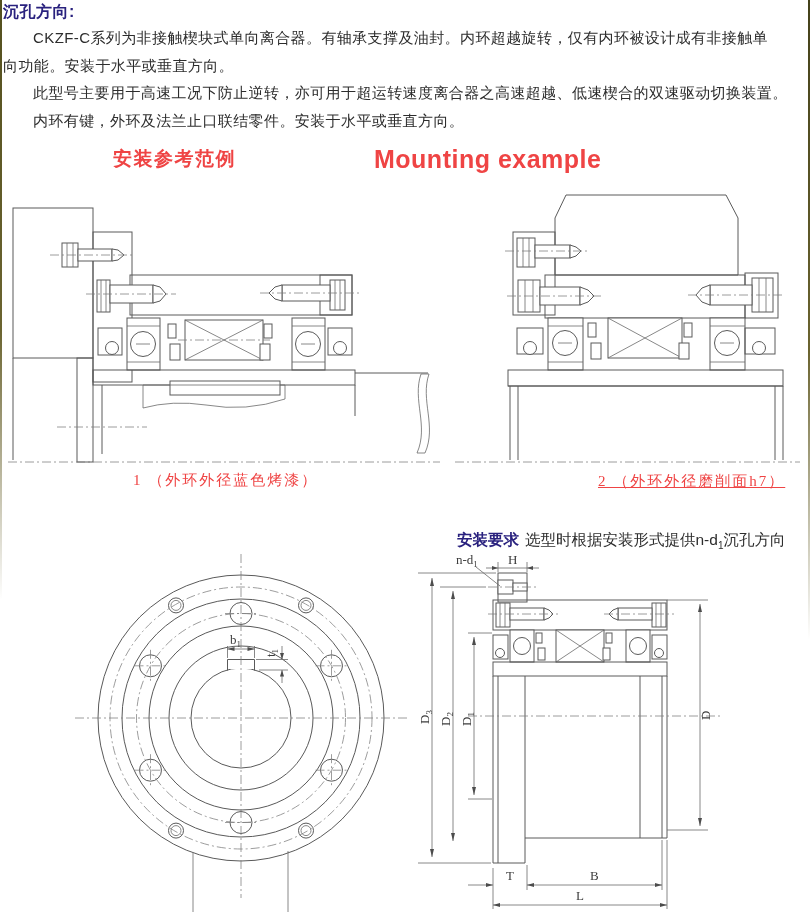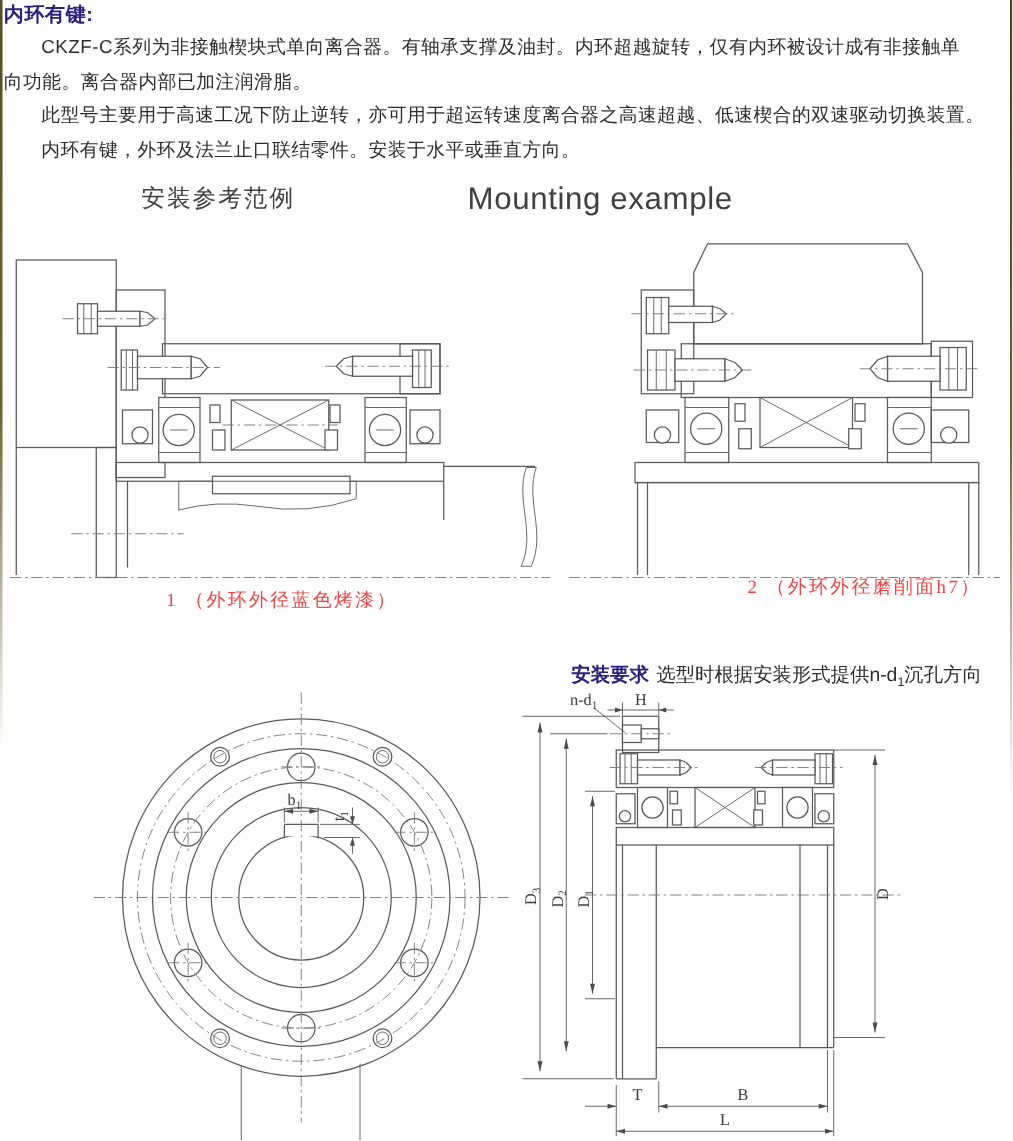--- a/index.html
+++ b/index.html
@@ -5,50 +5,50 @@
   html,body{margin:0;padding:0;background:#fff;}
   #page{position:relative;width:810px;height:913px;background:#ffffff;overflow:hidden;
         font-family:"Liberation Sans","DejaVu Sans",sans-serif;color:#2d2d2d;}
   .edge{position:absolute;top:0;width:2px;pointer-events:none;}
   #edgeL{left:0;height:600px;background:linear-gradient(#54501f 0%,#6b6430 55%,rgba(120,110,60,0) 100%);}
   #edgeR{right:0;height:640px;background:linear-gradient(#44411a 0%,#6b6430 55%,rgba(120,110,60,0) 100%);}
   #title{position:absolute;left:3px;top:2px;font-size:16px;font-weight:bold;color:#29217e;letter-spacing:.5px;}
   #para{position:absolute;left:3px;top:24px;width:675px;}
   .pline{height:27.5px;line-height:27.5px;font-size:15px;letter-spacing:.4px;white-space:nowrap;color:#2d2d2d;}
   .pline.ind{padding-left:30px;}
-  .secHead{position:absolute;font-weight:normal;color:#404040;}
+  .secHead{position:absolute;font-weight:bold;color:#ef4444;}
   #zhHead{left:113px;top:146px;font-size:19px;letter-spacing:1.5px;}
   #enHead{left:374px;top:145px;font-size:25px;letter-spacing:.5px;}
   .caption{position:absolute;font-family:"Liberation Serif","DejaVu Serif",serif;font-size:15px;color:#ef4444;letter-spacing:2px;white-space:nowrap;}
   #cap1{left:133px;top:471px;}
-  #cap2{left:598px;top:460px;}
+  #cap2{left:598px;top:472px;text-decoration:underline;}
   #note{position:absolute;left:457px;top:530px;font-size:15.5px;white-space:nowrap;color:#2d2d2d;}
   #note b{color:#29217e;margin-right:6px;}
   #note sub{font-size:10px;}
   svg{position:absolute;overflow:visible;}
   .ln{stroke:#5a5a5a;stroke-width:1;fill:none;}
   .lt{stroke:#6a6a6a;stroke-width:.8;fill:none;}
   .cl{stroke:#7c7c7c;stroke-width:.75;fill:none;stroke-dasharray:9 3 2 3;}
   .wf{fill:#ffffff;stroke:#5a5a5a;stroke-width:1;}
   .ar{fill:#4c4c4c;stroke:none;}
   .dim{font-family:"Liberation Serif","DejaVu Serif",serif;font-size:13px;fill:#3c3c3c;}
 </style>
 </head>
 <body>
 
 <div id="page">
 
   <div class="edge" id="edgeL"></div>
   <div class="edge" id="edgeR"></div>
 
-  <div id="title">内环有键:</div>
+  <div id="title">沉孔方向:</div>
 
   <div id="para">
     <div class="pline ind">CKZF-C系列为非接触楔块式单向离合器。有轴承支撑及油封。内环超越旋转，仅有内环被设计成有非接触单</div>
-    <div class="pline">向功能。离合器内部已加注润滑脂。</div>
+    <div class="pline">向功能。安装于水平或垂直方向。</div>
     <div class="pline ind">此型号主要用于高速工况下防止逆转，亦可用于超运转速度离合器之高速超越、低速楔合的双速驱动切换装置。</div>
     <div class="pline ind">内环有键，外环及法兰止口联结零件。安装于水平或垂直方向。</div>
   </div>
 
   <div id="zhHead" class="secHead">安装参考范例</div>
   <div id="enHead" class="secHead">Mounting example</div>
 
   <svg width="0" height="0" style="position:absolute">
     <defs>
       <pattern id="hA" patternUnits="userSpaceOnUse" width="7" height="7">

